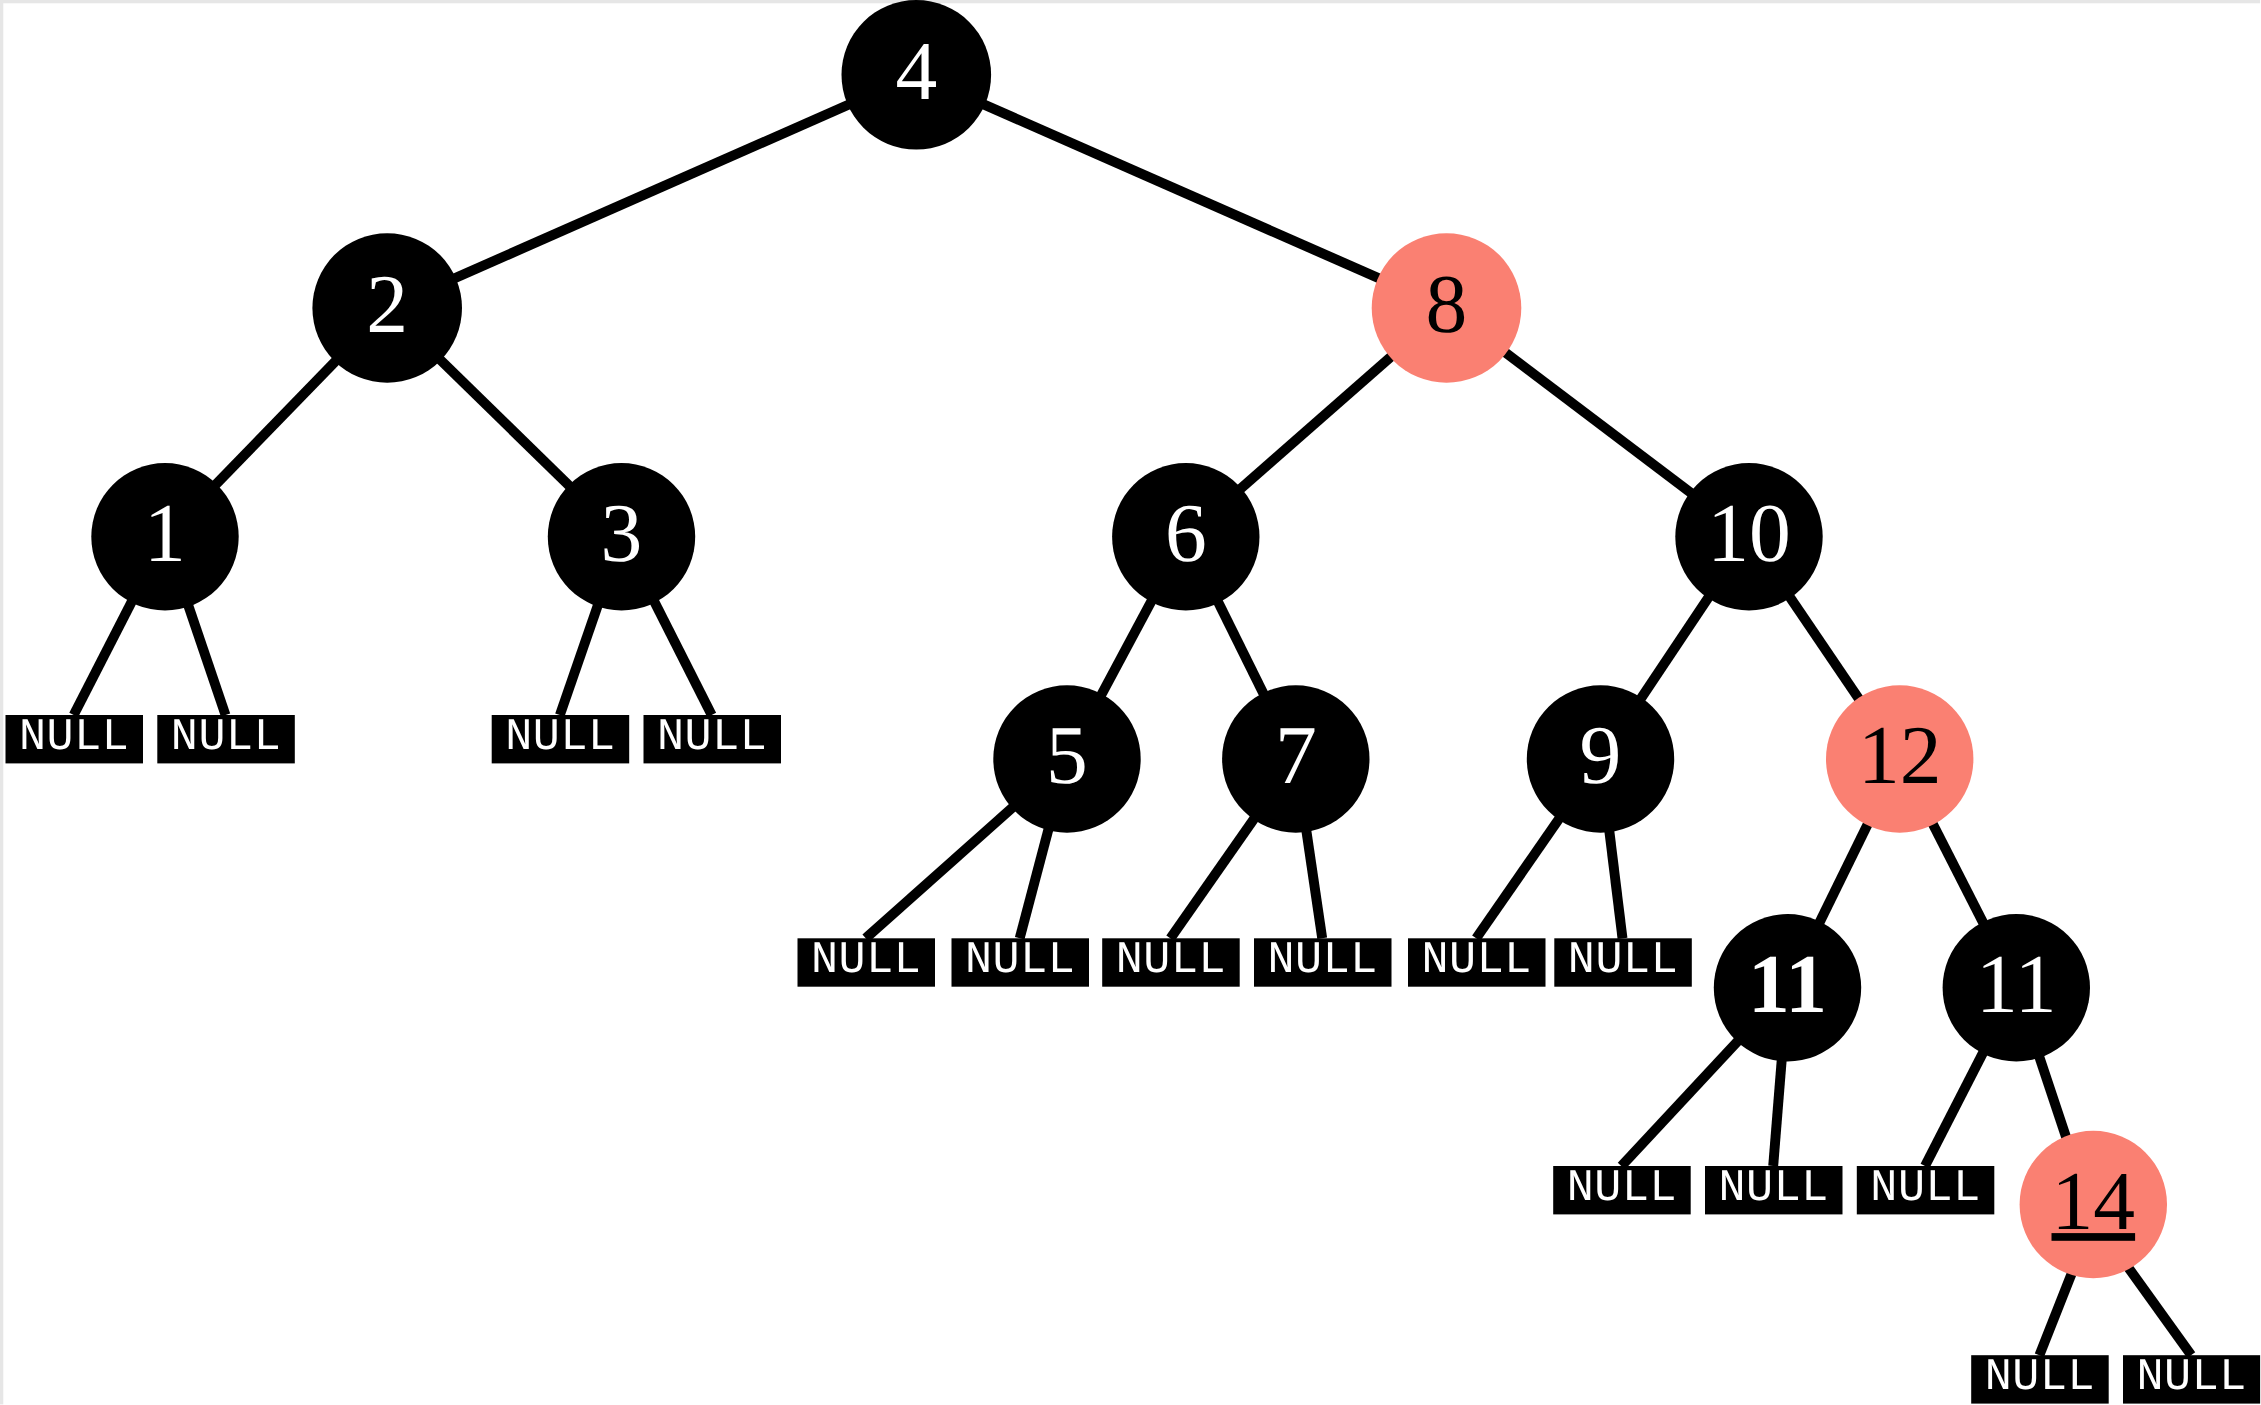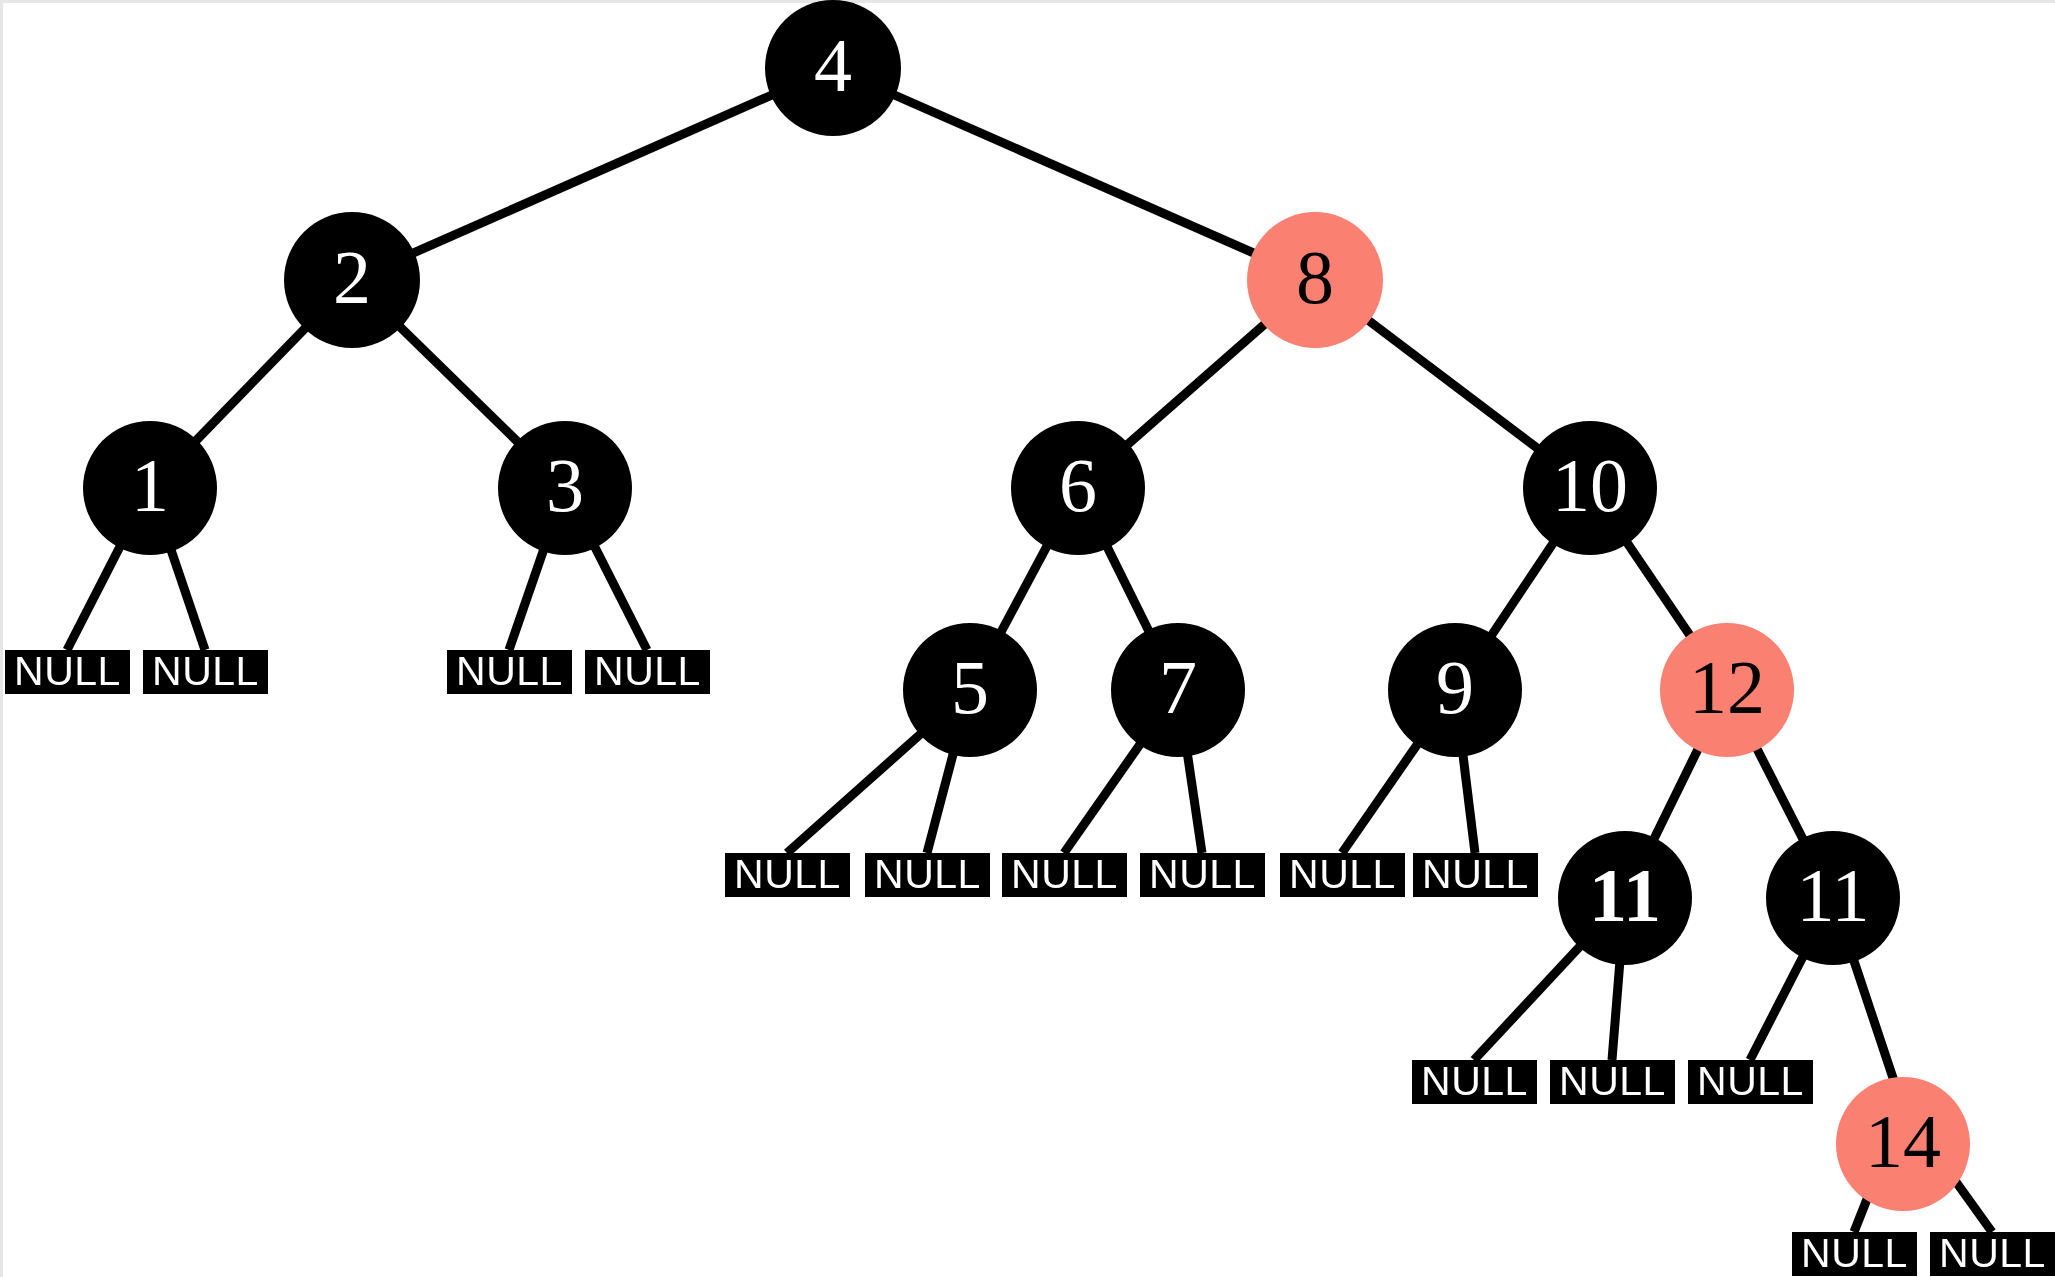--- a/index.html
+++ b/index.html
@@ -54,21 +54,21 @@
     position: absolute;
     background: #000000;
     color: #ffffff;
     display: flex;
     align-items: center;
     justify-content: center;
     box-sizing: border-box;
     user-select: none;
   }
   .null-label {
-    font-family: Liberation Sans, sans-serif;
+    font-family: Liberation Mono, monospace;
     font-size: 41px;
     letter-spacing: 0.5px;
     line-height: 1;
     display: block;
     transform: translateY(-1px);
     text-align: center;
   }
   .top-rule {
     position: absolute;
     left: 0;
@@ -155,21 +155,21 @@
       </div>
       <div class="tree-node red" style="left: 1660px; top: 623px; width: 134px; height: 134px;">
         <span class="node-label">12</span>
       </div>
       <div class="tree-node black" style="left: 1558px; top: 831px; width: 134px; height: 134px; font-weight: bold;">
         <span class="node-label">11</span>
       </div>
       <div class="tree-node black" style="left: 1766px; top: 831px; width: 134px; height: 134px;">
         <span class="node-label">11</span>
       </div>
-      <div class="tree-node red" style="left: 1836px; top: 1077px; width: 134px; height: 134px;">
+      <div class="tree-node red" style="left: 1836px; top: 1028px; width: 134px; height: 134px; text-decoration: underline;">
         <span class="node-label">14</span>
       </div>
       <div class="null-node" style="left: 5px; top: 650px; width: 125px; height: 44px;">
         <span class="null-label">NULL</span>
       </div>
       <div class="null-node" style="left: 143px; top: 650px; width: 125px; height: 44px;">
         <span class="null-label">NULL</span>
       </div>
       <div class="null-node" style="left: 447px; top: 650px; width: 125px; height: 44px;">
         <span class="null-label">NULL</span>

